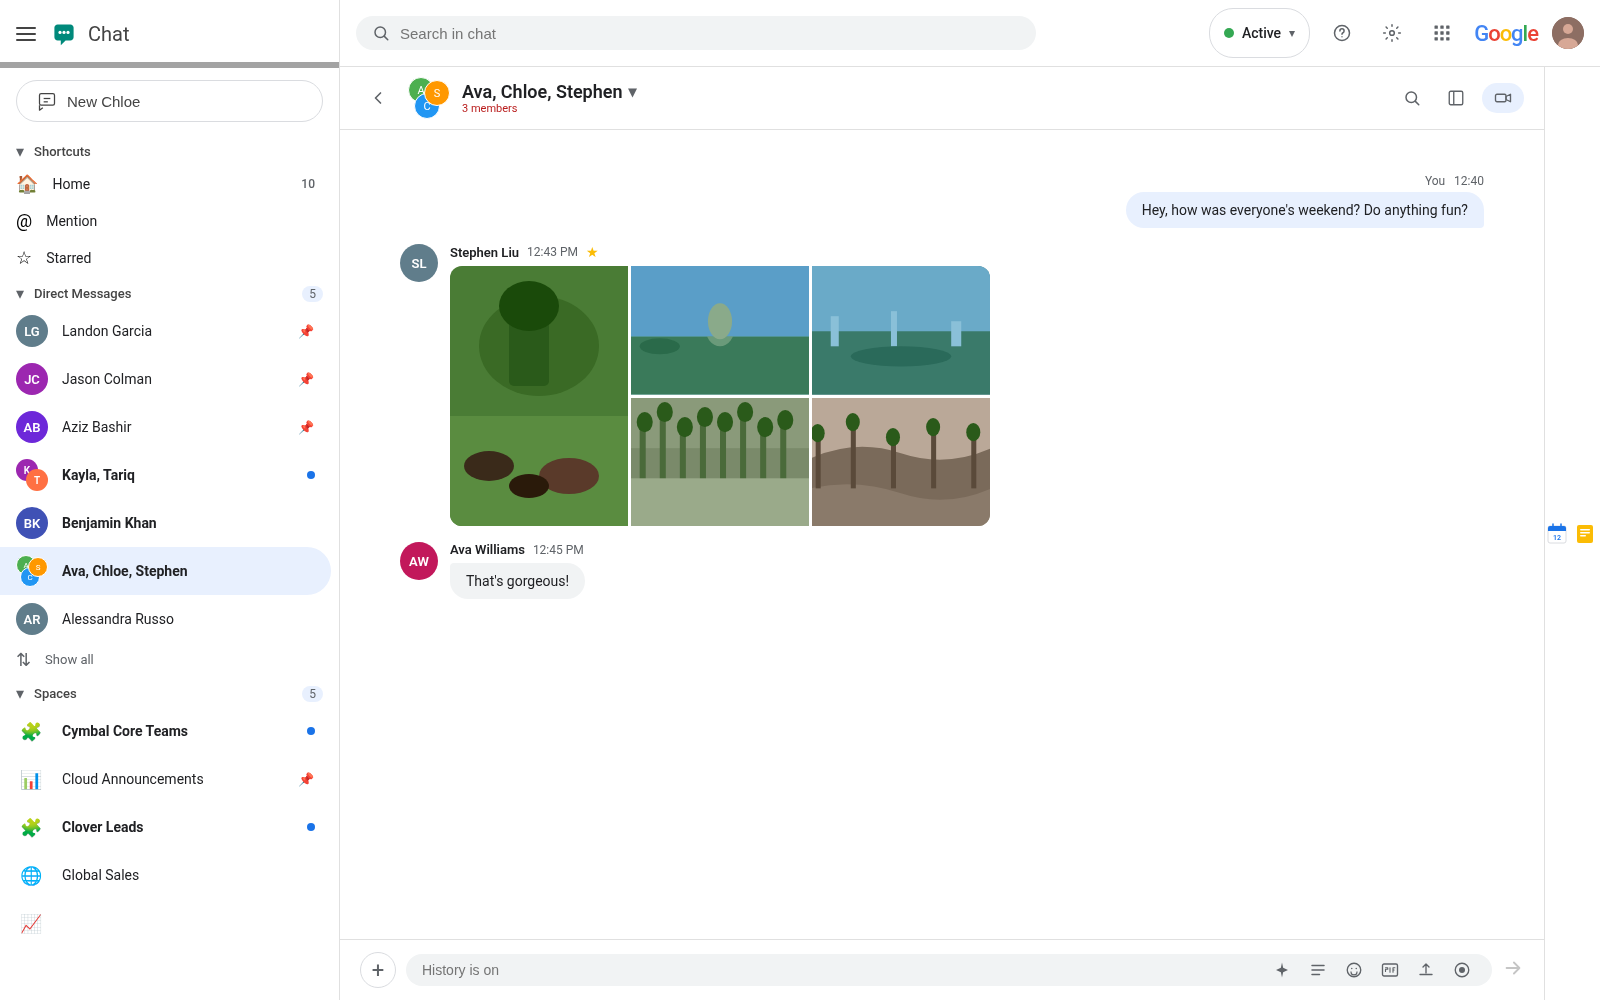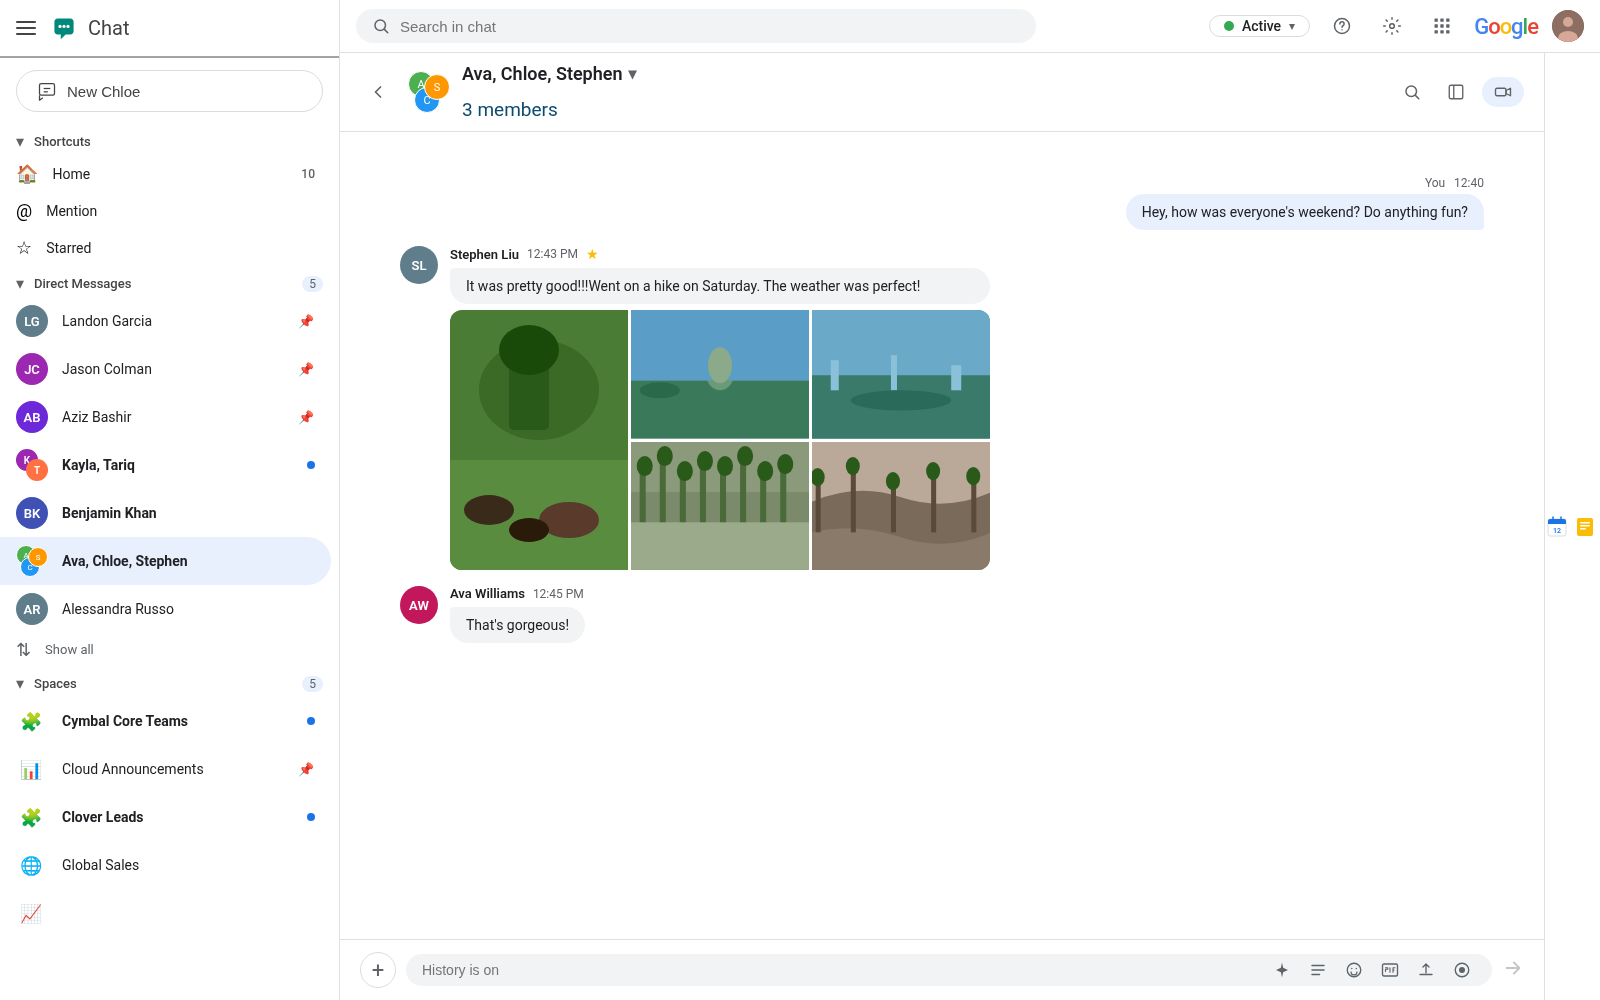--- a/index.html
+++ b/index.html
@@ -14,21 +14,22 @@
       display: flex;
       flex-direction: column;
       overflow-y: auto;
       overflow-x: hidden;
     }
     .sidebar-header {
       display: flex;
       align-items: center;
       padding: 12px 16px;
       gap: 12px;
-      border-bottom: 2px solid #a3a3a3;
+      border-bottom: 6px solid #a3a3a3;
+      margin-top: 6px;
     }
     .hamburger-icon { cursor: pointer; display: flex; flex-direction: column; gap: 4px; }
     .hamburger-icon span { display: block; width: 20px; height: 2px; background: #444; border-radius: 2px; }
     .logo-area { display: flex; align-items: center; gap: 8px; }
     .logo-svg { width: 32px; height: 32px; }
     .app-title { font-size: 20px; color: #444; font-weight: 400; }
 
     .new-chat-btn {
       margin: 12px 16px;
       display: flex;
@@ -145,21 +146,21 @@
       align-items: center;
       gap: 14px;
       margin-left: auto;
     }
     .status-pill {
       display: flex;
       align-items: center;
       gap: 8px;
       border: 1px solid #dadce0;
       border-radius: 24px;
-      padding: 2px 14px;
+      padding: 16px 14px;
       cursor: pointer;
       font-size: 14px;
       color: #202124;
       font-weight: 500;
     }
     .status-dot { width: 10px; height: 10px; border-radius: 50%; background: #34a853; flex-shrink: 0; }
     .icon-btn { width: 36px; height: 36px; border-radius: 50%; display: flex; align-items: center; justify-content: center; cursor: pointer; color: #5f6368; font-size: 20px; }
     .g-blue { color: #4285f4; }
     .g-red { color: #ea4335; }
     .g-yellow { color: #fbbc05; }
@@ -180,21 +181,21 @@
     }
     .chat-header {
       display: flex;
       align-items: center;
       padding: 10px 20px;
       border-bottom: 1px solid #e0e0e0;
       gap: 12px;
     }
     .chat-header-info { flex: 1; }
     .chat-header-title { font-size: 18px; font-weight: 600; color: #202124; display: flex; align-items: center; gap: 6px; }
-    .chat-header-sub { font-size: 19px; color: #0c4a6e; margin-top: 14px; }
+    .chat-header-sub { font-size: 11px; color: #b91c1c; }
     .chat-header-actions { display: flex; align-items: center; gap: 8px; }
     .chat-header-icon { width: 36px; height: 36px; border-radius: 50%; display: flex; align-items: center; justify-content: center; cursor: pointer; color: #5f6368; font-size: 18px; }
     .video-btn { background: #e8f0fe; border-radius: 8px; width: auto; padding: 6px 12px; font-size: 13px; color: #1a73e8; display: flex; align-items: center; gap: 6px; cursor: pointer; border-radius: 20px; }
 
     .messages-area {
       flex: 1;
       overflow-y: auto;
       padding: 20px 60px;
       display: flex;
       flex-direction: column;
@@ -582,23 +583,20 @@
           </div>
         </div>
 
         <div class="msg-incoming">
           <div class="avatar" style="background:#607d8b;width:38px;height:38px;flex-shrink:0">SL</div>
           <div class="msg-content">
             <div style="display:flex;align-items:center;gap:8px">
               <span class="sender-name">Stephen Liu</span>
               <span style="font-size:12px;color:#5f6368">12:43 PM</span>
               <span class="star-icon">★</span>
-            </div>
-            <div class="bubble">
-              <span>It was pretty good!!!Went on a hike on Saturday. The weather was perfect!</span>
             </div>
 
             <div class="photo-grid">
               <div class="photo-cell photo-1" style="grid-row:1/3">
                 <div class="photo-inner">
 
                   <svg width="100%" height="100%" viewBox="0 0 180 260" preserveAspectRatio="xMidYMid slice">
                     <rect width="180" height="260" fill="#4a7c35"></rect>
                     <ellipse cx="90" cy="80" rx="60" ry="50" fill="#3a6a25"></ellipse>
                     <rect y="150" width="180" height="110" fill="#5a8c40"></rect>

